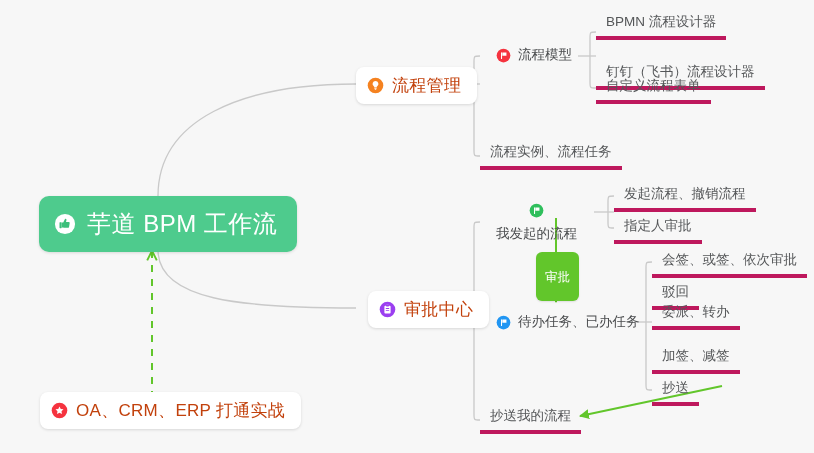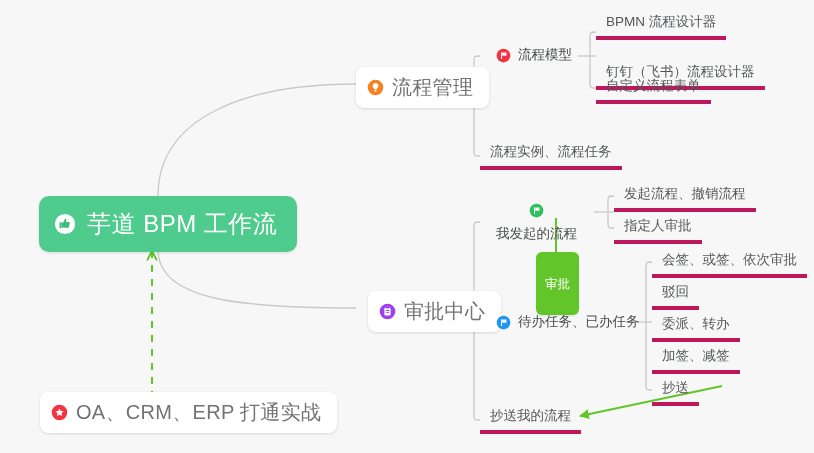--- a/index.html
+++ b/index.html
@@ -16,21 +16,21 @@
   
   .node{position:absolute;display:flex;align-items:center;box-sizing:border-box;}
 
   .card{
     background:#ffffff;
     border-radius:8px;
     box-shadow:0 1px 3px rgba(0,0,0,.13);
     padding:7px 16px 7px 11px;
     gap:8px;
   }
-  .card .label{font-size:20px;color:#737373;letter-spacing:.3px;white-space:nowrap;}
+  .card .label{font-size:17px;color:#c2410c;letter-spacing:.3px;white-space:nowrap;}
 
   
   .root{
     left:33px;top:196px;
     background:#4ecb8d;
     border-radius:10px;
     padding:12px 20px 12px 15px;
     gap:11px;
     box-shadow:0 1px 3px rgba(0,0,0,.12);
     margin-left:6px;
@@ -50,21 +50,21 @@
   .ic{flex:0 0 auto;display:block;}
   .ic-lg{width:22px;height:22px;}
   .ic-md{width:17px;height:17px;}
   .ic-sm{width:15px;height:15px;}
 
   
   .tag{
     position:absolute;
     background:#62c62b;
     border-radius:6px;
-    padding:22px 9px;
+    padding:15px 9px;
     box-shadow:0 1px 2px rgba(0,0,0,.10);
   }
   .tag .label{font-size:12.5px;color:#ffffff;white-space:nowrap;}
 </style>
 </head>
 <body>
 
 <div id="stage">
 
   <svg class="links" viewBox="0 0 814 453" xmlns="http://www.w3.org/2000/svg">
@@ -193,21 +193,21 @@
       <path d="M10.1 7.2h6.6v5.2h-6.6z" fill="#ffffff"></path>
     </svg>
     <span class="label">待办任务、已办任务</span>
   </div>
   <div class="node leaf ul" style="left:652px;top:248px;">
     <span class="label">会签、或签、依次审批</span>
   </div>
   <div class="node leaf ul" style="left:652px;top:280px;">
     <span class="label">驳回</span>
   </div>
-  <div class="node leaf ul" style="left:652px;top:312px;">
+  <div class="node leaf ul" style="left:652px;top:300px;">
     <span class="label">委派、转办</span>
   </div>
   <div class="node leaf ul" style="left:652px;top:344px;">
     <span class="label">加签、减签</span>
   </div>
   <div class="node leaf ul" style="left:652px;top:376px;">
     <span class="label">抄送</span>
   </div>
 
   <div class="node leaf ul" style="left:480px;top:404px;">

